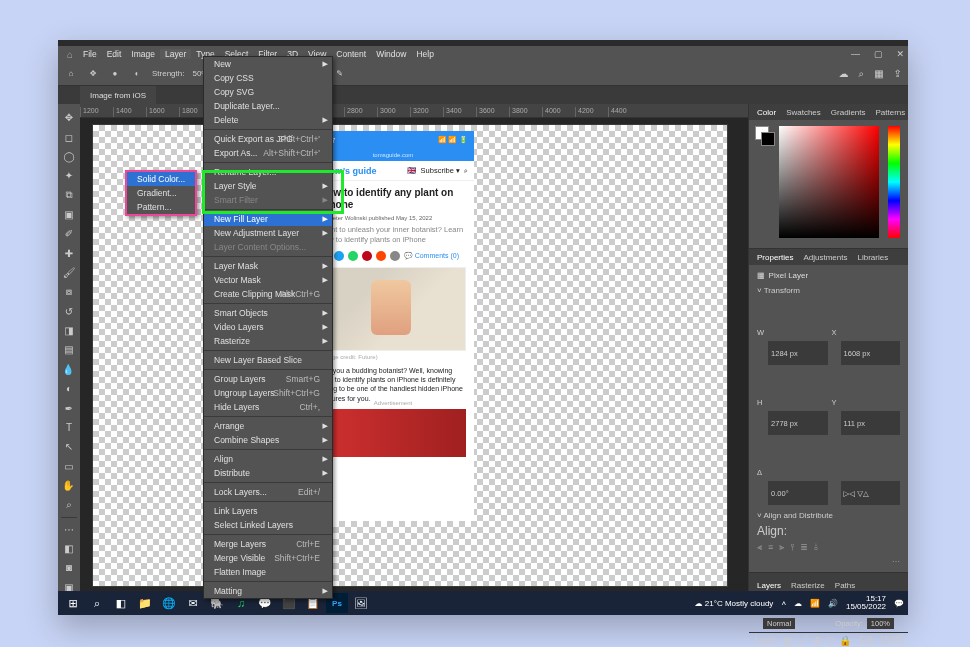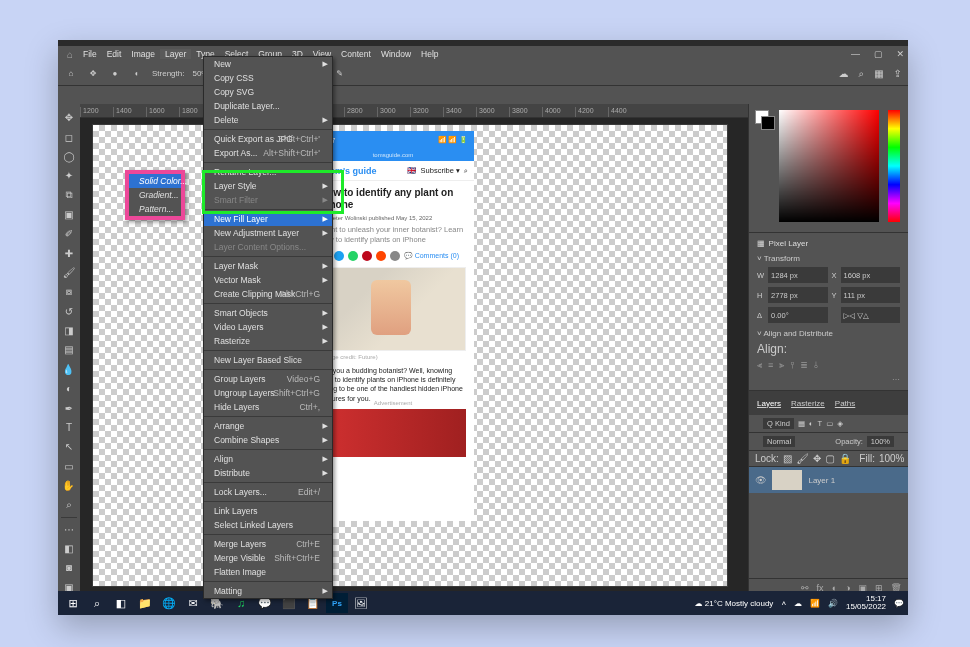--- a/index.html
+++ b/index.html
@@ -56,45 +56,45 @@
 
 .menu { position:absolute; background:#535353; border:1px solid #2a2a2a; font-size:8.5px; color:#e0e0e0; box-shadow:2px 2px 4px rgba(0,0,0,.4); z-index:50; }
 .menu .row { height:14px; display:flex; align-items:center; padding:0 10px; position:relative; white-space:nowrap; }
 .menu .row.sep { height:1px; background:#3a3a3a; margin:2px 0; padding:0; }
 .menu .row .sc { position:absolute; right:12px; color:#bbb; }
 .menu .row .arr { position:absolute; right:4px; font-size:7px; }
 .menu .row.hl { background:#2d72d2; color:#fff; }
 .menu .row.dis { color:#888; }
 
 .layer-menu { top:16px; left:145px; width:130px; }
-.sub-menu { top:130px; left:67px; width:60px; border:4px solid #ec4899; z-index:60;font-style:italic;}
+.sub-menu { top:130px; left:67px; width:72px; border:2px solid #ec4899; z-index:60;}
 .sub-menu .row.hl{ background:#2d72d2; }
 
 .box-hl { position:absolute; top:130px; left:144px; width:142px; height:44px; border:3px solid #1eea2a; z-index:55; pointer-events:none;}
 
 
 .panels { width:160px; background:#535353; display:flex; flex-direction:column; font-size:8px; color:#ccc; border-left:1px solid #333;}
 .panel { border-bottom:1px solid #333; }
 .ptabs { height:16px; display:flex; align-items:center; gap:10px; padding:0 8px; background:#3e3e3e; font-size:8px;}
 .ptabs span:first-child { color:#fff; }
 .color-panel { height:128px; position:relative; padding:6px; }
 .swatch { width:14px; height:14px; border:1px solid #888; background:#fff; position:absolute; left:6px; top:6px;}
 .swatch2 { width:14px; height:14px; border:1px solid #888; background:#000; position:absolute; left:12px; top:12px;}
 .gradient-box { position:absolute; left:30px; top:6px; width:100px; height:112px; background:linear-gradient(to right,#fff,#ff0000),linear-gradient(to top,#000,transparent); background-blend-mode:multiply;}
 .hue { position:absolute; right:8px; top:6px; width:12px; height:112px; background:linear-gradient(#f00,#ff0,#0f0,#0ff,#00f,#f0f,#f00);}
 
 .prop-panel { padding:6px 8px; }
 .prop-panel .hdr { font-size:8px; color:#ddd; margin-bottom:6px; display:flex; align-items:center; gap:4px;}
 .prop-panel .sect { font-size:8px; color:#ccc; margin:6px 0 4px;}
 .prop-panel .grid { display:grid; grid-template-columns:auto 1fr auto 1fr; gap:4px; font-size:7.5px; align-items:center;}
-.prop-panel .fld { background:#3a3a3a; height:16px; padding:0 3px; display:flex; align-items:center;}
+.prop-panel .fld { background:#3a3a3a; height:24px; padding:0 3px; display:flex; align-items:center;margin-top:42px;}
 .align-row { display:flex; gap:6px; margin-top:4px; font-size:9px; color:#999;}
 
 .layers-panel { flex:1; display:flex; flex-direction:column;}
-.ltabs { height:24px; display:flex; gap:10px; padding:0 8px; align-items:center; background:#3e3e3e;text-decoration:underline;}
+.ltabs { height:24px; display:flex; gap:10px; padding:0 8px; align-items:center; background:#3e3e3e;}
 .lopts { height:18px; display:flex; align-items:center; padding:0 14px; gap:4px; font-size:7.5px; border-bottom:1px solid #333;}
 .lopts .drop { background:#3a3a3a; padding:1px 4px;}
 .lopts2 { height:16px; display:flex; align-items:center; padding:0 6px; gap:4px; font-size:10px; border-bottom:1px solid #333;}
 .layer-row { height:26px; display:flex; align-items:center; padding:0 6px; gap:6px; background:#4a6a8a;}
 .layer-row .eye { font-size:9px;}
 .layer-row .thumb { width:30px; height:20px; background:#d8d2c5;}
 .layer-foot { height:18px; border-top:1px solid #333; display:flex; align-items:center; justify-content:flex-end; gap:8px; padding:0 6px; font-size:9px; color:#aaa; margin-top:auto;}
 
 .statusbar { position:absolute; bottom:0; left:0; right:0; height:18px; background:#3a3a3a; color:#ccc; font-size:8px; display:flex; align-items:center; padding:0 8px; gap:12px;}
 
@@ -112,21 +112,21 @@
   <div class="titlebar"></div>
 
   <div class="menubar">
     <div class="logo">⌂</div>
     <div class="mi">File</div>
     <div class="mi">Edit</div>
     <div class="mi">Image</div>
     <div class="mi open">Layer</div>
     <div class="mi">Type</div>
     <div class="mi">Select</div>
-    <div class="mi">Group</div>
+    <div class="mi">Filter</div>
     <div class="mi">3D</div>
     <div class="mi">View</div>
     <div class="mi">Content</div>
     <div class="mi">Window</div>
     <div class="mi">Help</div>
     <div class="winbtns">
       <span>—</span>
       <span>▢</span>
       <span>✕</span>
     </div>
@@ -145,20 +145,23 @@
     <span>Sample All Layers</span>
     <span class="ico">✎</span>
     <div class="right">
       <span>☁</span>
       <span>⌕</span>
       <span>▦</span>
       <span>⇪</span>
     </div>
   </div>
 
+  <div class="tabrow">
+    <div class="tab">Image from iOS</div>
+  </div>
 
   <div class="workspace">
     <div class="toolbar">
       <div class="t">✥</div>
       <div class="t">◻</div>
       <div class="t">◯</div>
       <div class="t">✦</div>
       <div class="t">⧉</div>
       <div class="t">▣</div>
       <div class="t">✐</div>
@@ -235,29 +238,40 @@
             <div class="ph-cap">(Image credit: Future)</div>
             <div class="ph-para">Are you a budding botanist? Well, knowing how to identify plants on iPhone is definitely going to be one of the handiest hidden iPhone features for you.</div>
             <div class="ph-ad"></div>
           </div>
         </div>
       </div>
     </div>
 
     <div class="panels">
       <div class="panel">
+        <div class="ptabs">
+          <span>Color</span>
+          <span>Swatches</span>
+          <span>Gradients</span>
+          <span>Patterns</span>
+        </div>
         <div class="color-panel">
           <div class="swatch"></div>
           <div class="swatch2"></div>
           <div class="gradient-box"></div>
           <div class="hue"></div>
         </div>
       </div>
 
       <div class="panel prop-panel">
+        <div class="ptabs" style="margin:-6px -8px 6px;">
+          <span>Properties</span>
+          <span>Adjustments</span>
+          <span>Libraries</span>
+        </div>
         <div class="hdr">
             <span>▦</span>
             <span>Pixel Layer</span>
           </div>
         <div class="sect">˅ <span>Transform</span></div>
         <div class="grid">
           <span>W</span>
             <div class="fld">1284 px</div>
           <span>X</span>
             <div class="fld">1608 px</div>
@@ -353,21 +367,21 @@
       <div class="row">Layer Mask<span class="arr">▶</span></div>
       <div class="row">Vector Mask<span class="arr">▶</span></div>
       <div class="row">Create Clipping Mask<span class="sc">Alt+Ctrl+G</span></div>
       <div class="row sep"></div>
       <div class="row">Smart Objects<span class="arr">▶</span></div>
       <div class="row">Video Layers<span class="arr">▶</span></div>
       <div class="row">Rasterize<span class="arr">▶</span></div>
       <div class="row sep"></div>
       <div class="row">New Layer Based Slice</div>
       <div class="row sep"></div>
-      <div class="row">Group Layers<span class="sc">Video+G</span></div>
+      <div class="row">Group Layers<span class="sc">Smart+G</span></div>
       <div class="row">Ungroup Layers<span class="sc">Shift+Ctrl+G</span></div>
       <div class="row">Hide Layers<span class="sc">Ctrl+,</span></div>
       <div class="row sep"></div>
       <div class="row">Arrange<span class="arr">▶</span></div>
       <div class="row">Combine Shapes<span class="arr">▶</span></div>
       <div class="row sep"></div>
       <div class="row">Align<span class="arr">▶</span></div>
       <div class="row">Distribute<span class="arr">▶</span></div>
       <div class="row sep"></div>
       <div class="row">Lock Layers...<span class="sc">Edit+/</span></div>

